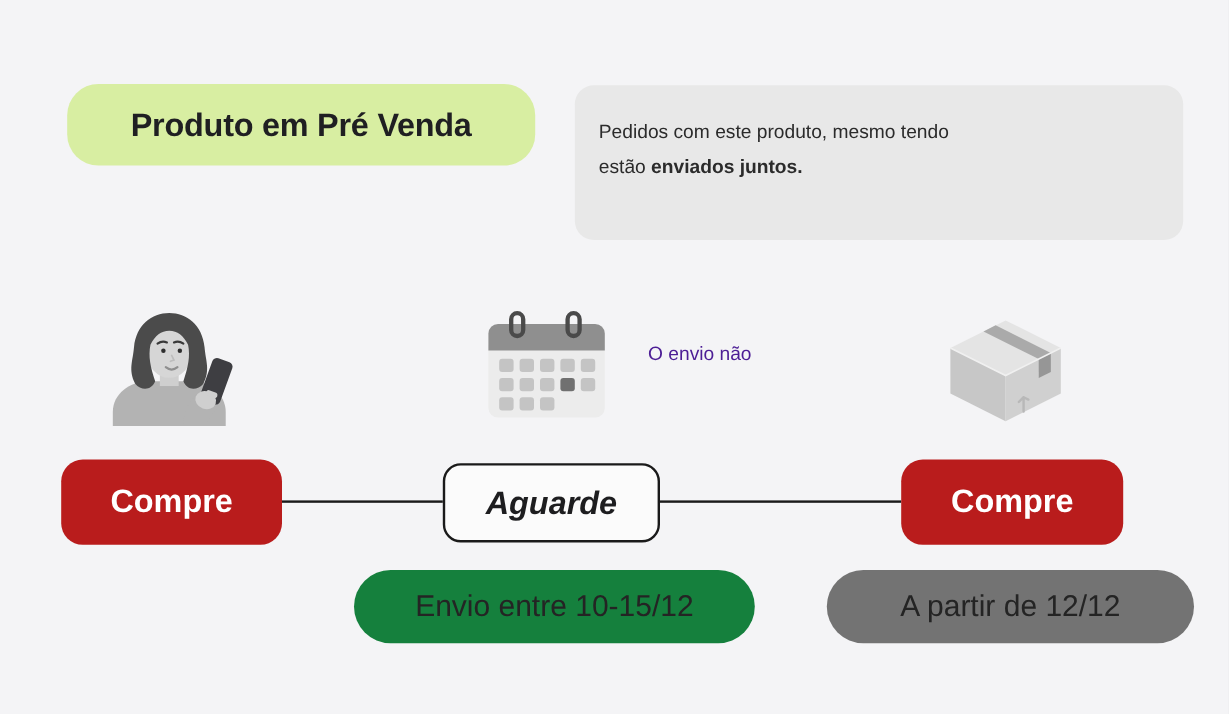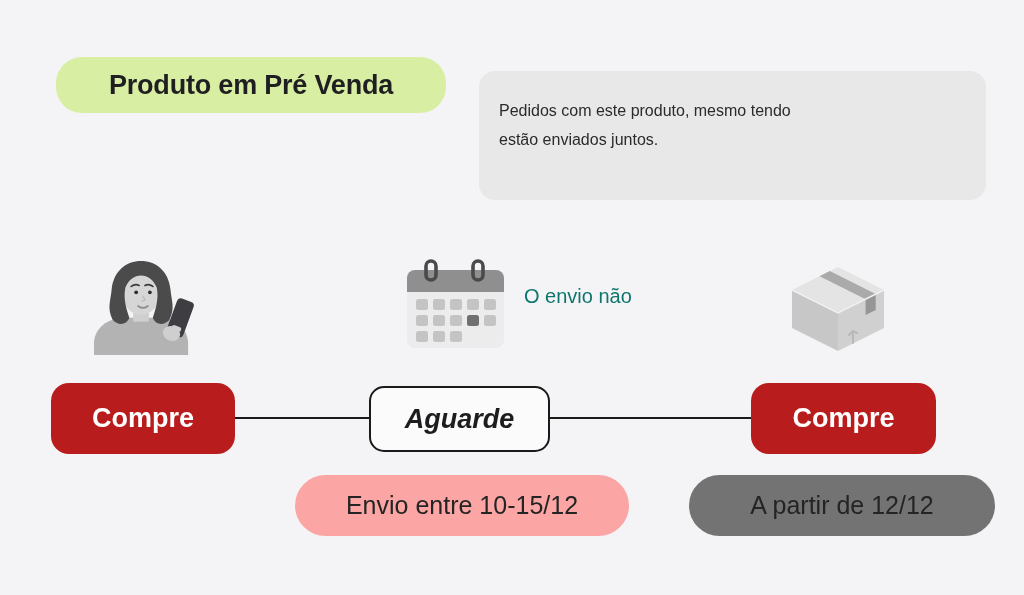--- a/index.html
+++ b/index.html
@@ -6,41 +6,41 @@
   html,body { background:#e9e9ec; }
   body { font-family:"Liberation Sans", sans-serif; }
   .canvas {
     position:relative; width:1024px; height:595px;
     background:#f4f4f6; overflow:hidden;
   }
   .abs { position:absolute; }
 
   
   .presale-badge {
-    left:56px; top:57px; width:390px; height:56px;
+    left:56px; top:70px; width:390px; height:68px;
     background:#d8eea2; border-radius:26px;
     display:flex; align-items:center; justify-content:center;
     font-size:27px; font-weight:bold; color:#1f1f22; letter-spacing:-0.2px;
   }
 
   
   .info-box {
     left:479px; top:71px; width:507px; height:129px;
     background:#e8e8e8; border-radius:16px;
     padding:25px 18px 0 20px;
     font-size:16px; line-height:29px; color:#2b2b2b;
   }
-  .info-box .bold { font-weight:normal; }
+  .info-box .bold { font-weight:bold; }
 
   
   .woman-ill { left:85px; top:257px; width:118px; height:98px; }
   .calendar-ill { left:403px; top:258px; width:105px; height:95px; }
   .shipping-note {
-    left:524px; top:281px;
-    font-size:20px; line-height:30px; color:#0f766e;
+    left:540px; top:281px;
+    font-size:16px; line-height:30px; color:#4c1d95;
   }
   .package-ill { left:787px; top:262px; width:102px; height:92px; }
 
   
   .step {
     display:flex; align-items:center; justify-content:center;
     font-size:27px; font-weight:bold;
   }
   .step.solid {
     background:#b91c1c; color:#ffffff; border-radius:18px;
@@ -56,21 +56,21 @@
   .connector { top:417px; height:2px; background:#1a1a1a; }
   .connector-1 { left:235px; width:134px; }
   .connector-2 { left:550px; width:201px; }
 
   
   .date-pill {
     top:475px; height:61px; border-radius:31px;
     display:flex; align-items:center; justify-content:center;
     font-size:25px; color:#242424;
   }
-  .date-pill.green { left:295px; width:334px; background:#fca5a5;text-align:right; }
+  .date-pill.green { left:295px; width:334px; background:#15803d;text-align:right; }
   .date-pill.gray  { left:689px; width:306px; background:#737373; }
 </style>
 </head>
 <body>
 
 <div class="canvas">
 
   <div class="abs presale-badge">
     <span>Produto em Pré Venda</span>
   </div>

